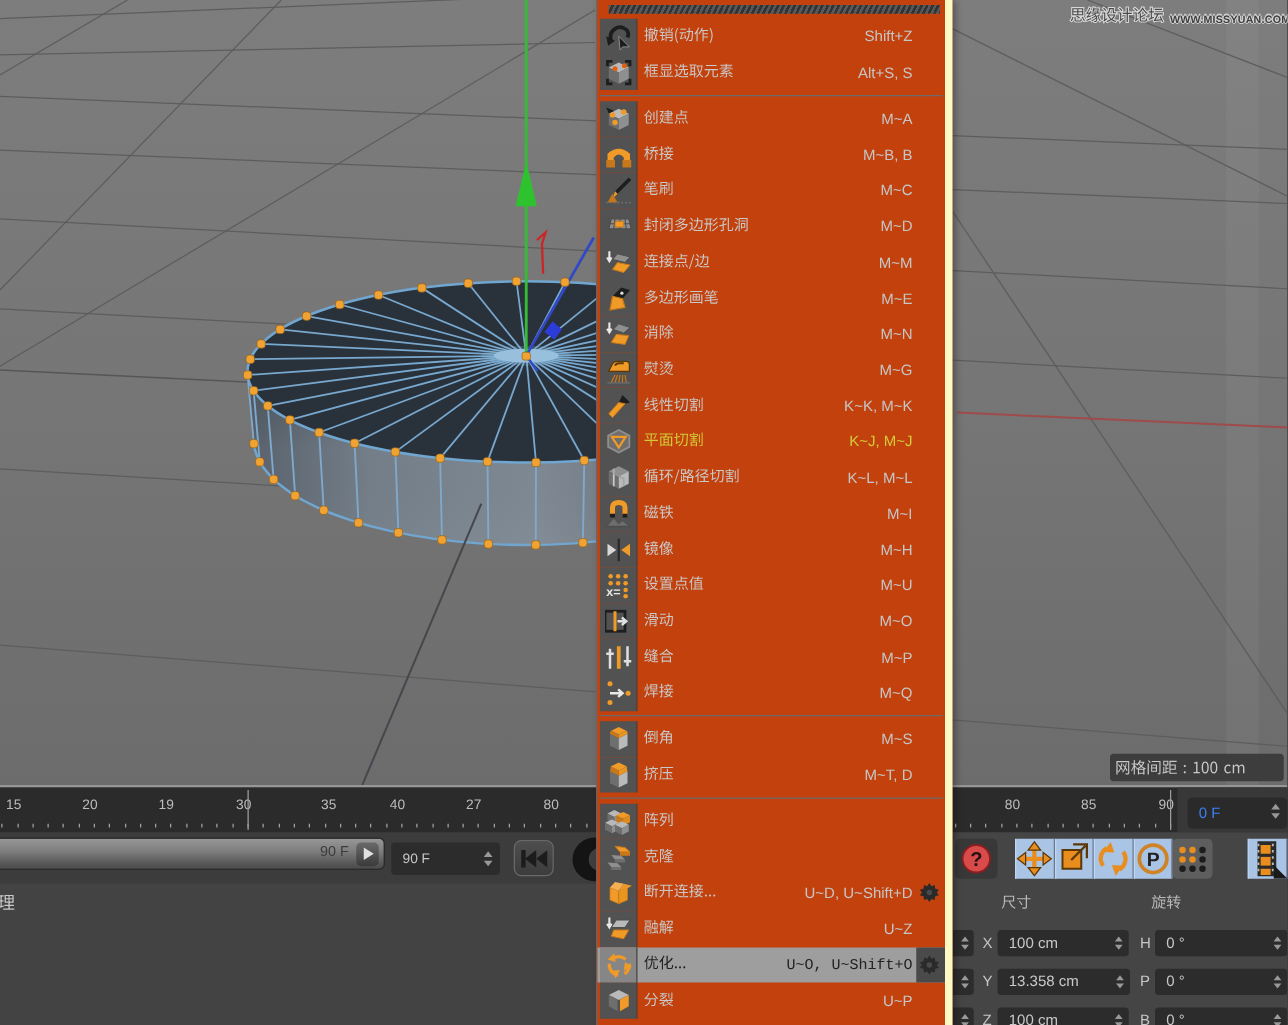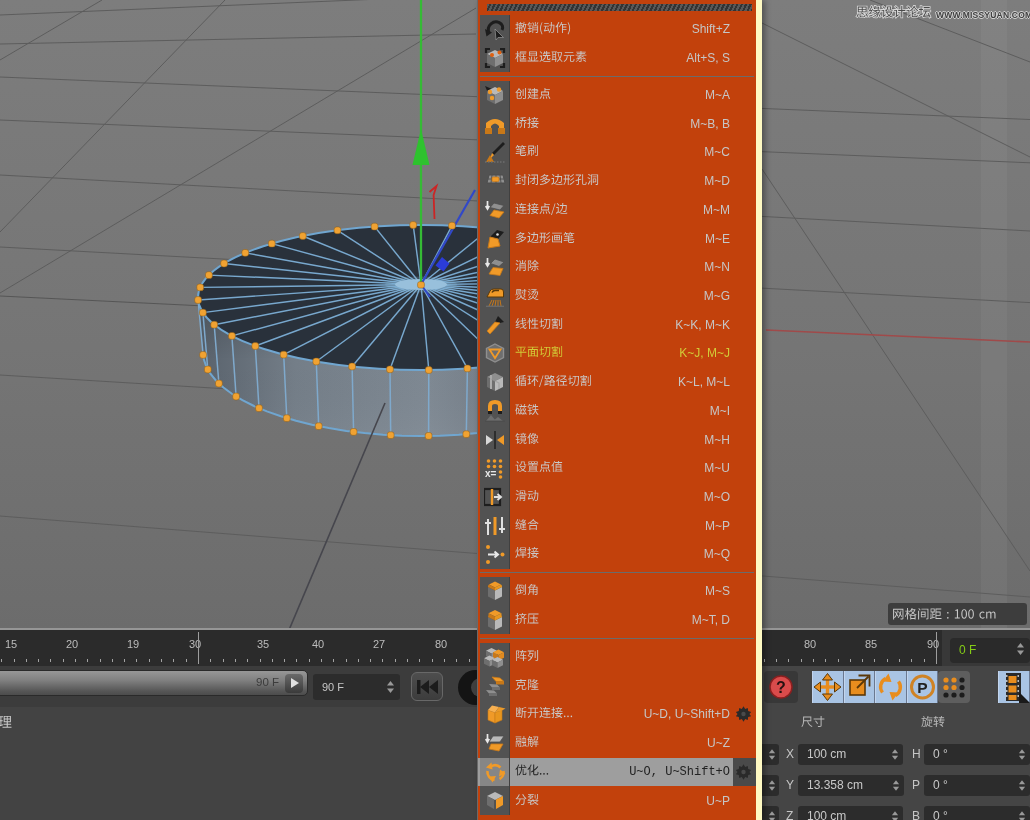--- a/index.html
+++ b/index.html
@@ -36,21 +36,21 @@
 #cbtn i { position:absolute; left:13px; top:8px; width:19px; height:19px; border-radius:10px; background:#3f3f3f; }
 
 
 #bpanel { position:absolute; left:0; top:707px; width:1030px; height:113px; background:#434343; }
 #bpanel .lab { position:absolute; left:-2px; top:6px; }
 
 
 #rb { position:absolute; left:762px; top:630px; width:268px; height:190px; }
 #rbbg { position:absolute; left:762px; top:666px; width:268px; height:154px; background:#454545; }
 #zspin { position:absolute; left:188px; top:8px; width:80px; height:25px; background:#2a2a2a; border-radius:4px;
-  color:#84cc16; font-size:12px; line-height:25px; padding-left:9px; }
+  color:#3b82f6; font-size:12px; line-height:25px; padding-left:9px; }
 #zspin svg { position:absolute; right:5px; top:4px; }
 #qbox { position:absolute; left:2px; top:41px; width:34px; height:32px; background:#383838; border-radius:4px; }
 .bluebtn { position:absolute; top:41px; width:31.5px; height:32px; background:#a9c4e4; box-shadow:inset -1px 0 0 #6a7890, inset 1px 0 0 #c2d5ee; }
 .dkbtn { position:absolute; top:41px; width:31.5px; height:32px; background:#5e5e5e; border-radius:4px; }
 .hdr { position:absolute; top:84px; }
 .crow { position:absolute; height:21px; }
 .cspin { position:absolute; left:0px; width:17px; height:21px; background:#2c2c2c; border-radius:0 3px 3px 0; }
 .cspin svg { position:absolute; right:3px; top:4px; }
 .clab { position:absolute; left:24px; top:3px; color:#c6c6c6; font-size:12px; }
 .cfield { position:absolute; top:0; height:21px; background:#2c2c2c; border-radius:3px; color:#c9c9c9;

